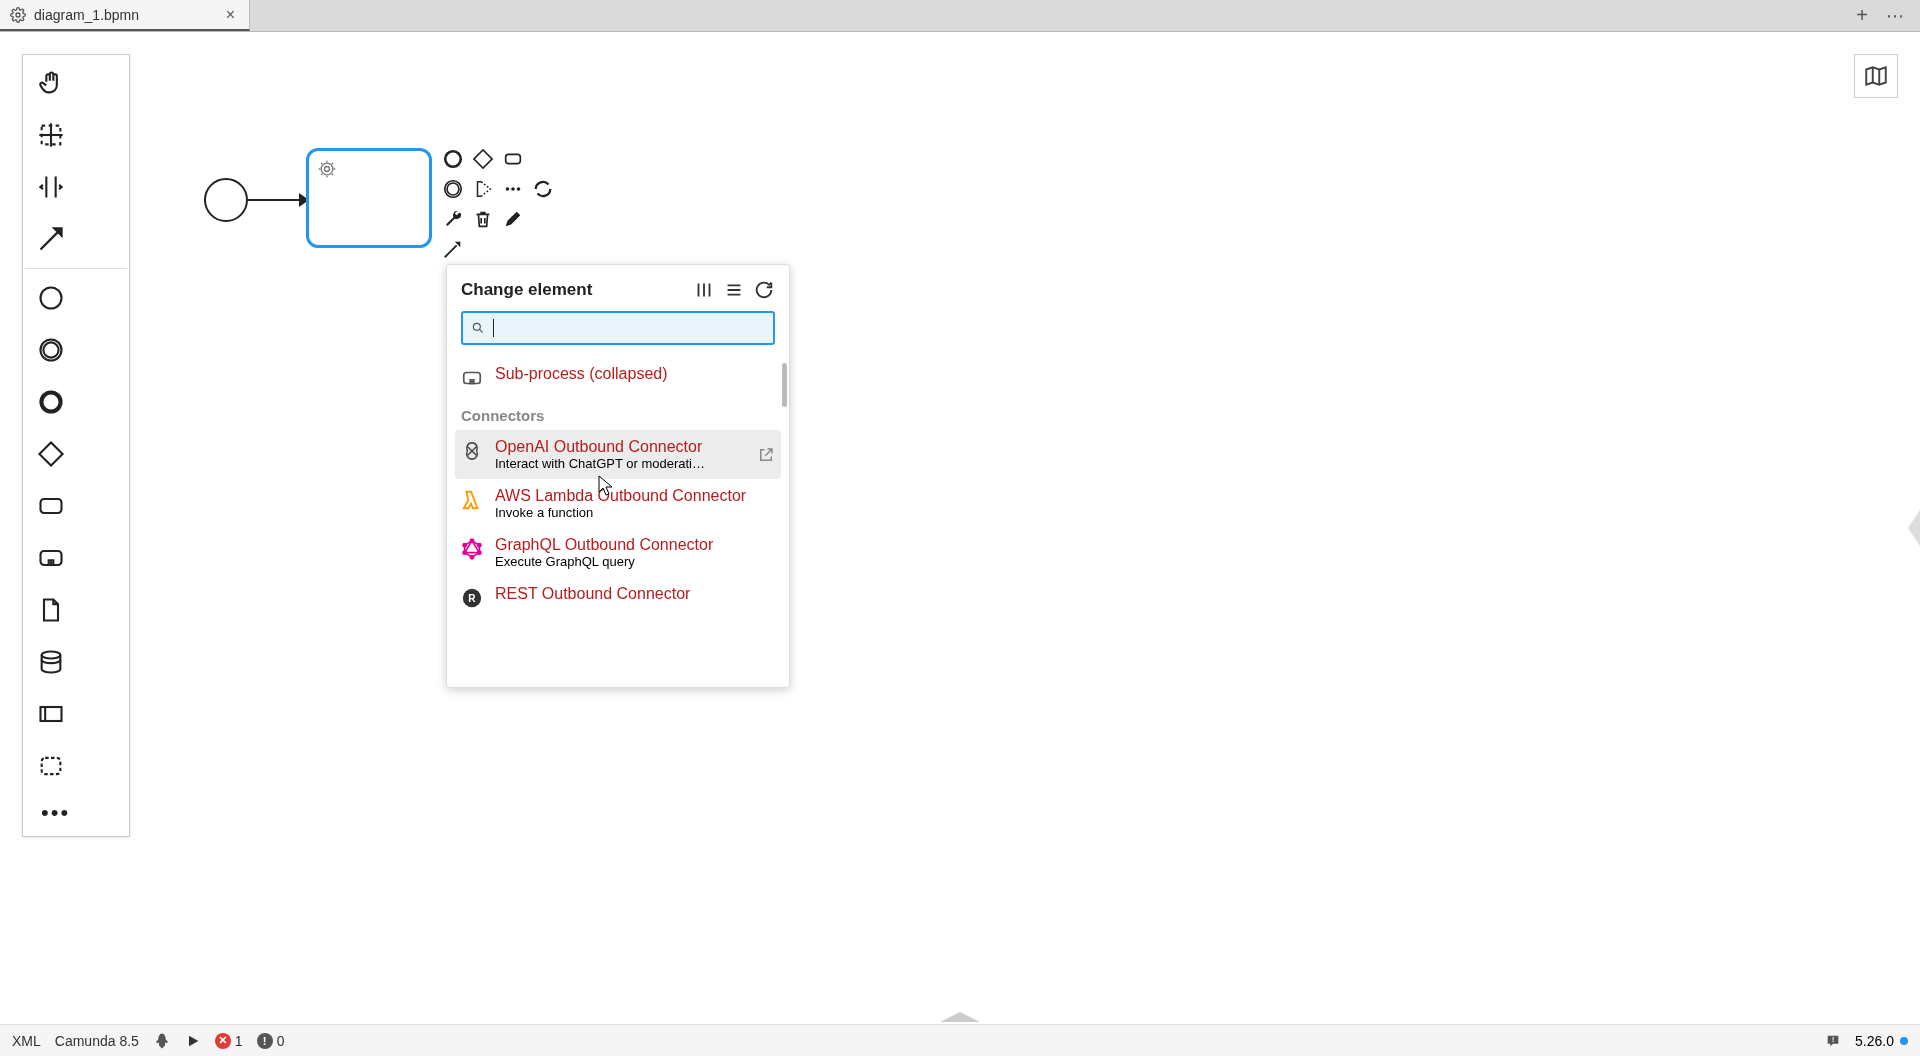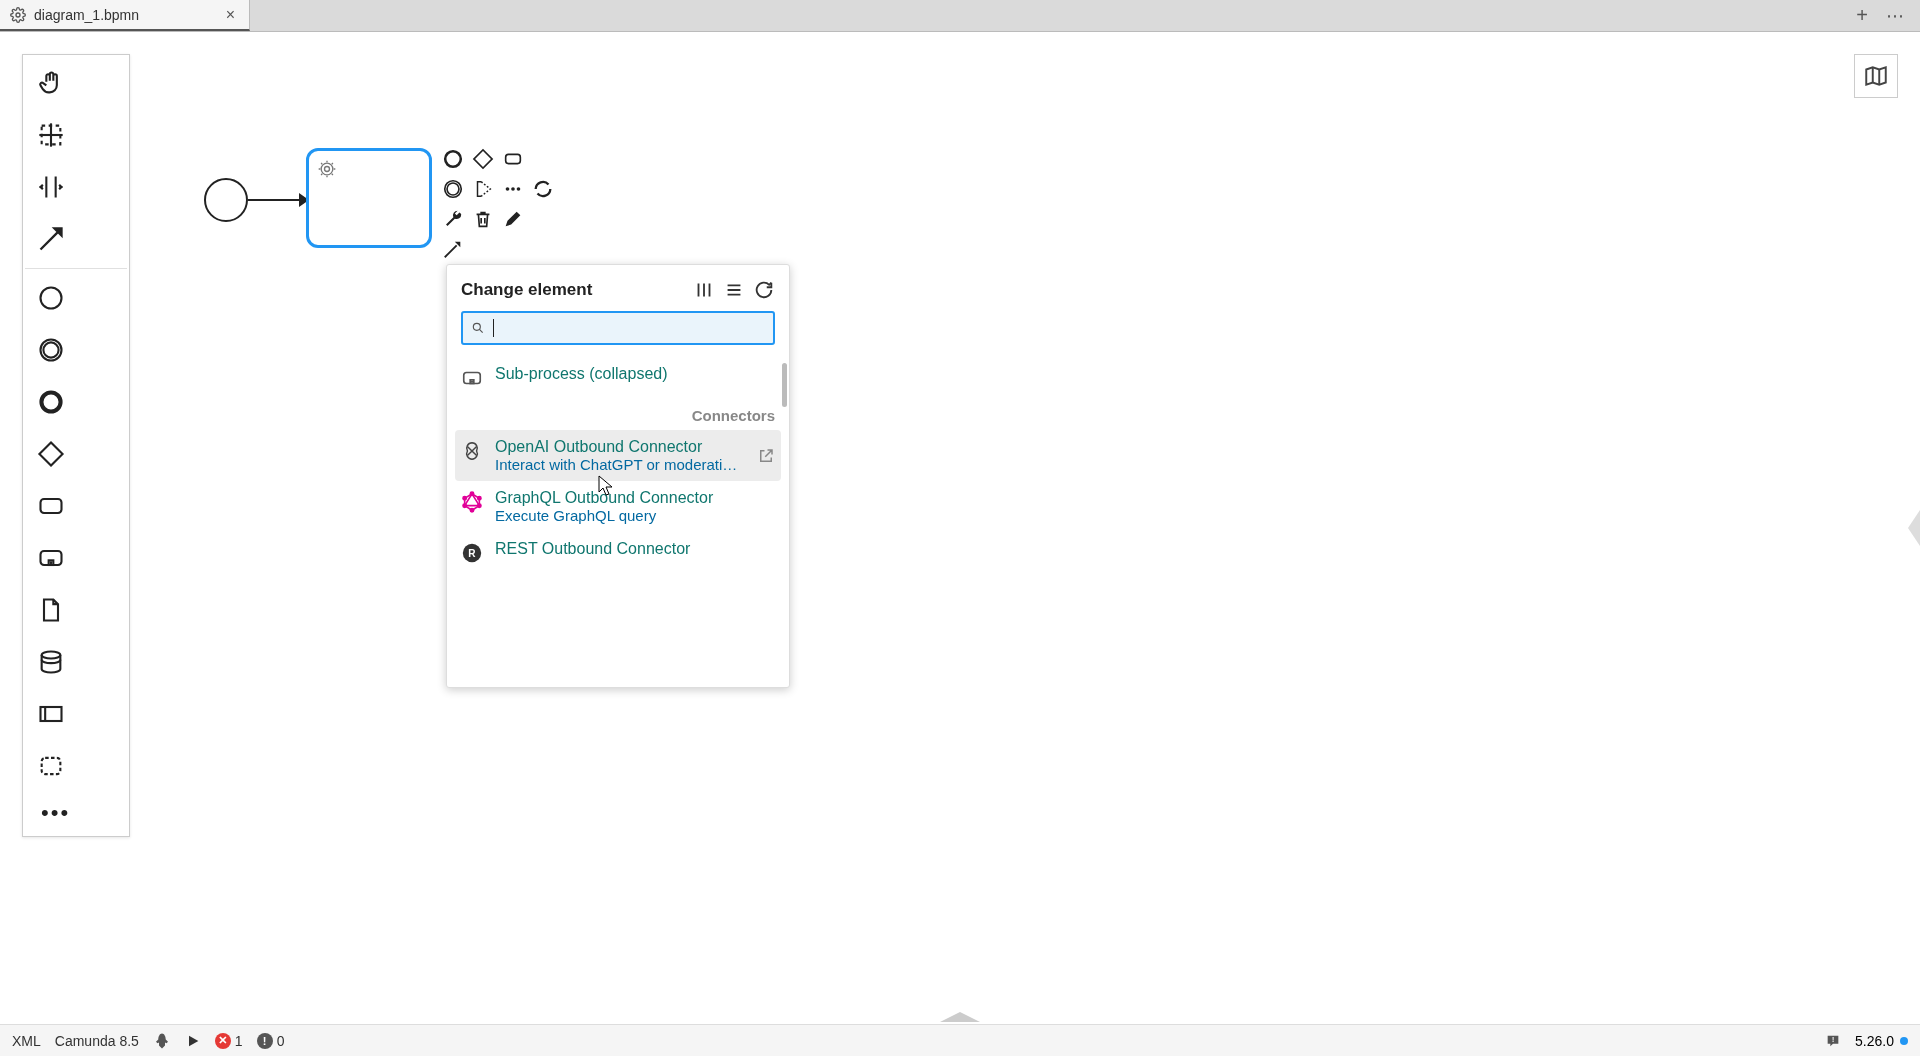--- a/index.html
+++ b/index.html
@@ -46,24 +46,24 @@
 .popup-search { margin: 0 14px 8px 14px; border: 2px solid #2196f3; background: #eaf4fb; border-radius: 3px; display: flex; align-items: center; padding: 6px 8px; gap: 8px; }
 .popup-search svg { width: 14px; height: 14px; }
 .popup-search input { border: none; outline: none; background: transparent; font-size: 15px; flex: 1; }
 .popup-search .caret { width: 1px; height: 18px; background: #222; animation: blink 1s step-start infinite; }
 @keyframes blink { 50% { opacity: 0; } }
 .popup-body { flex: 1; overflow: hidden; padding: 4px 8px 8px 8px; position: relative; }
 .entry { display: flex; align-items: flex-start; gap: 12px; padding: 8px 6px; border-radius: 4px; cursor: pointer; }
 .entry.hover { background: #ececec; }
 .entry .eicon { width: 22px; height: 22px; flex-shrink: 0; margin-top: 2px; }
 .entry .etxt { flex: 1; min-width: 0; }
-.entry .ename { font-size: 16px; color: #0f766e; white-space: nowrap; overflow: hidden; text-overflow: ellipsis; }
-.entry .edesc { font-size: 15px; color: #0369a1; white-space: nowrap; overflow: hidden; text-overflow: ellipsis; }
+.entry .ename { font-size: 16px; color: #b91c1c; white-space: nowrap; overflow: hidden; text-overflow: ellipsis; }
+.entry .edesc { font-size: 13px; color: #000000; white-space: nowrap; overflow: hidden; text-overflow: ellipsis; }
 .entry .ext { width: 18px; height: 18px; flex-shrink: 0; align-self: center; color: #888; }
-.grouplabel { font-size: 15px; font-weight: 600; color: #888; padding: 10px 6px 6px 6px; text-align: right; }
+.grouplabel { font-size: 15px; font-weight: 600; color: #888; padding: 10px 6px 6px 6px; }
 .scrollbar { position: absolute; right: 2px; top: 10px; width: 5px; height: 44px; background: #bbb; border-radius: 3px; }
 
 
 .minimap { position: absolute; right: 22px; top: 22px; width: 44px; height: 44px; border: 1px solid #ccc; background: #fff; display: flex; align-items: center; justify-content: center; cursor: pointer; }
 .minimap svg { width: 26px; height: 26px; }
 
 
 .righthandle { position: absolute; right: 0; top: 50%; transform: translateY(-50%); width: 12px; height: 36px; cursor: pointer; }
 .righthandle::before { content: ""; position: absolute; inset: 0; background: #ddd; clip-path: polygon(100% 0, 100% 100%, 0 50%); }
 
@@ -326,20 +326,29 @@
           </svg>
         <div class="etxt">
           <div class="ename">OpenAI Outbound Connector</div>
           <div class="edesc">Interact with ChatGPT or moderati…</div>
         </div>
         <svg class="ext" viewBox="0 0 24 24" fill="none" stroke="#888" stroke-width="2">
             <path d="M14 4h6v6M20 4l-9 9M19 14v5H5V5h5"></path>
           </svg>
       </div>
 
+      <div class="entry">
+        <svg class="eicon" viewBox="0 0 24 24" fill="none" stroke="#f90" stroke-width="2">
+            <path d="M6 3h5l7 18h-5l-2-5-3 5H3l5-9-2-9z"></path>
+          </svg>
+        <div class="etxt">
+          <div class="ename">AWS Lambda Outbound Connector</div>
+          <div class="edesc">Invoke a function</div>
+        </div>
+      </div>
 
       <div class="entry">
         <svg class="eicon" viewBox="0 0 24 24" fill="none" stroke="#e10098" stroke-width="1.8">
             <polygon points="12,3 20,8 20,16 12,21 4,16 4,8"></polygon>
             <circle cx="12" cy="3" r="1.8" fill="#e10098"></circle>
             <circle cx="20" cy="8" r="1.8" fill="#e10098"></circle>
             <circle cx="20" cy="16" r="1.8" fill="#e10098"></circle>
             <circle cx="12" cy="21" r="1.8" fill="#e10098"></circle>
             <circle cx="4" cy="16" r="1.8" fill="#e10098"></circle>
             <circle cx="4" cy="8" r="1.8" fill="#e10098"></circle>

